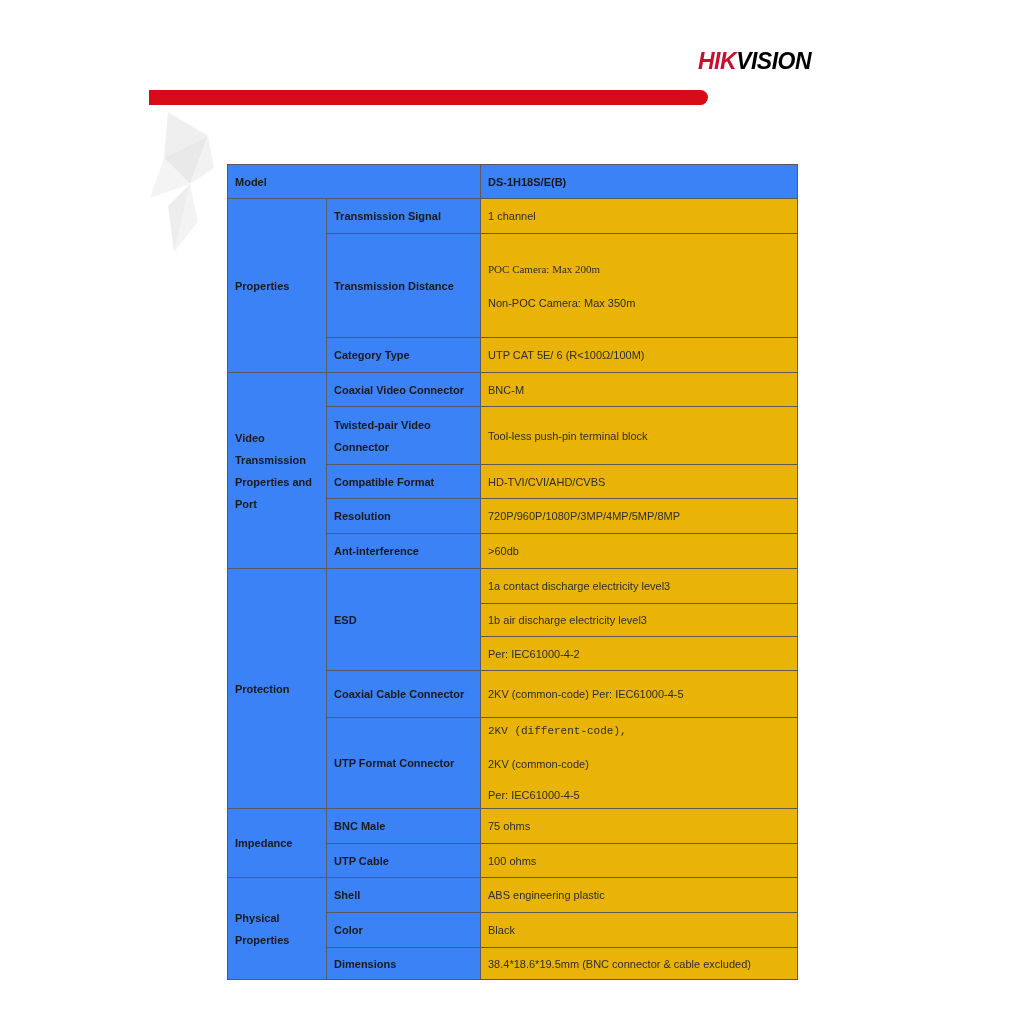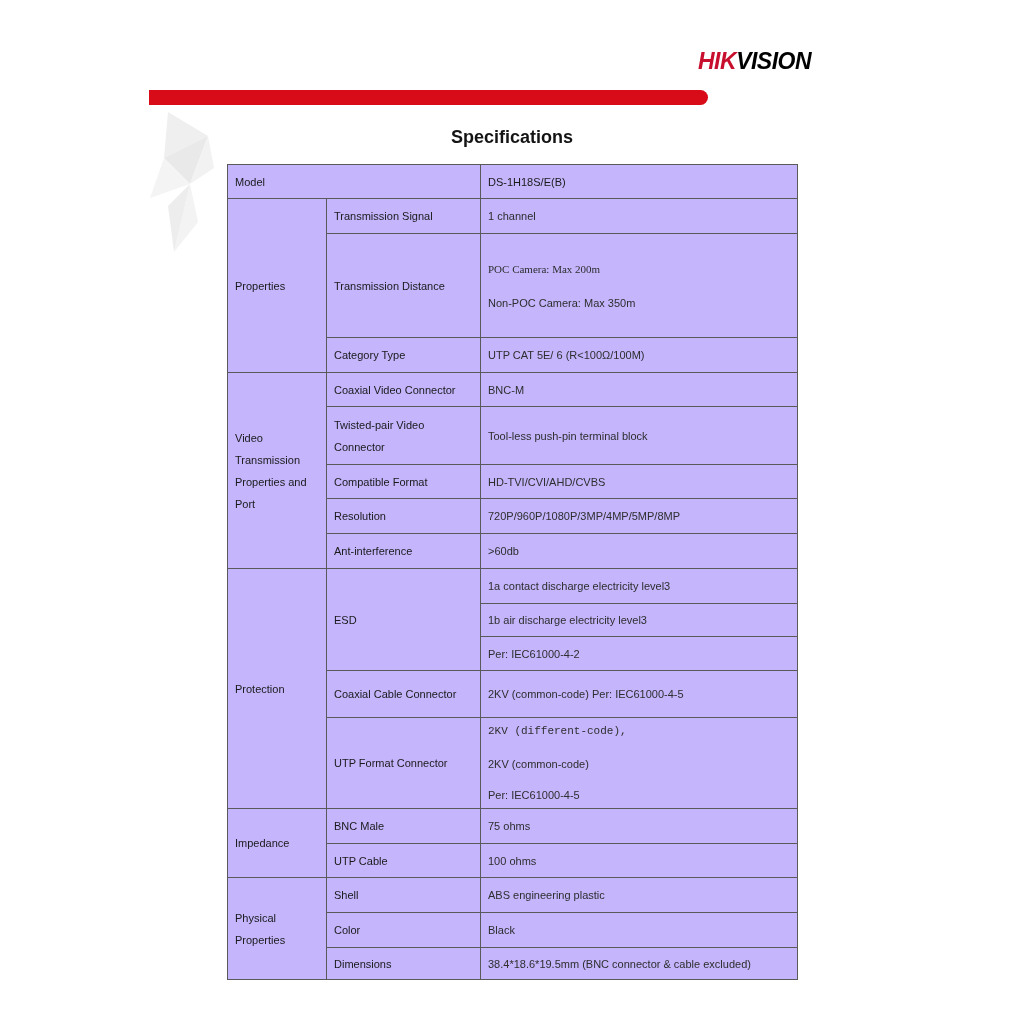--- a/index.html
+++ b/index.html
@@ -31,23 +31,23 @@
   table.spec {
     position:absolute; left:227px; top:164px; width:570px;
     border-collapse:collapse; table-layout:fixed;
     font-size:11px; color:#2e2e2e;
   }
   table.spec td {
     border:1px solid #5a5a5a; padding:2px 7px;
     vertical-align:middle; line-height:14px; overflow:hidden;
   }
   table.spec td.g {
-    background:#c4b5fd; font-weight:normal; color:#1a1a1a; line-height:22px;margin-top:40px;
-  }
-  table.spec td.v { background:#c4b5fd; }
+    background:#3b82f6; font-weight:bold; color:#1a1a1a; line-height:22px;margin-top:40px;
+  }
+  table.spec td.v { background:#eab308; }
   .pgap1 { margin-bottom:20px;font-family:Liberation Serif, serif; }   
   .pgap2 { margin-bottom:19px;font-family:Liberation Mono, monospace; }   
   .pgap3 { margin-bottom:17px; }
 </style>
 </head>
 <body>
 
 <div class="page">
 
   <div class="logo">
@@ -58,21 +58,20 @@
 
   <svg class="watermark" width="90" height="150" viewBox="0 0 90 150">
     <polygon points="28,6 68,30 24,52" fill="#efefef"></polygon>
     <polygon points="24,52 68,30 50,78" fill="#e9e9e9"></polygon>
     <polygon points="68,30 74,62 50,78" fill="#f2f2f2"></polygon>
     <polygon points="24,52 50,78 10,92" fill="#f4f4f4"></polygon>
     <polygon points="50,78 58,116 34,146" fill="#f3f3f3"></polygon>
     <polygon points="50,78 34,146 28,100" fill="#ededed"></polygon>
   </svg>
 
-  <div class="doc-title">Specifications</div>
 
   <table class="spec">
     <colgroup>
         <col style="width:99px">
         <col style="width:154px">
         <col style="width:317px">
       </colgroup>
 
     <tbody>
         <tr style="height:34px">

